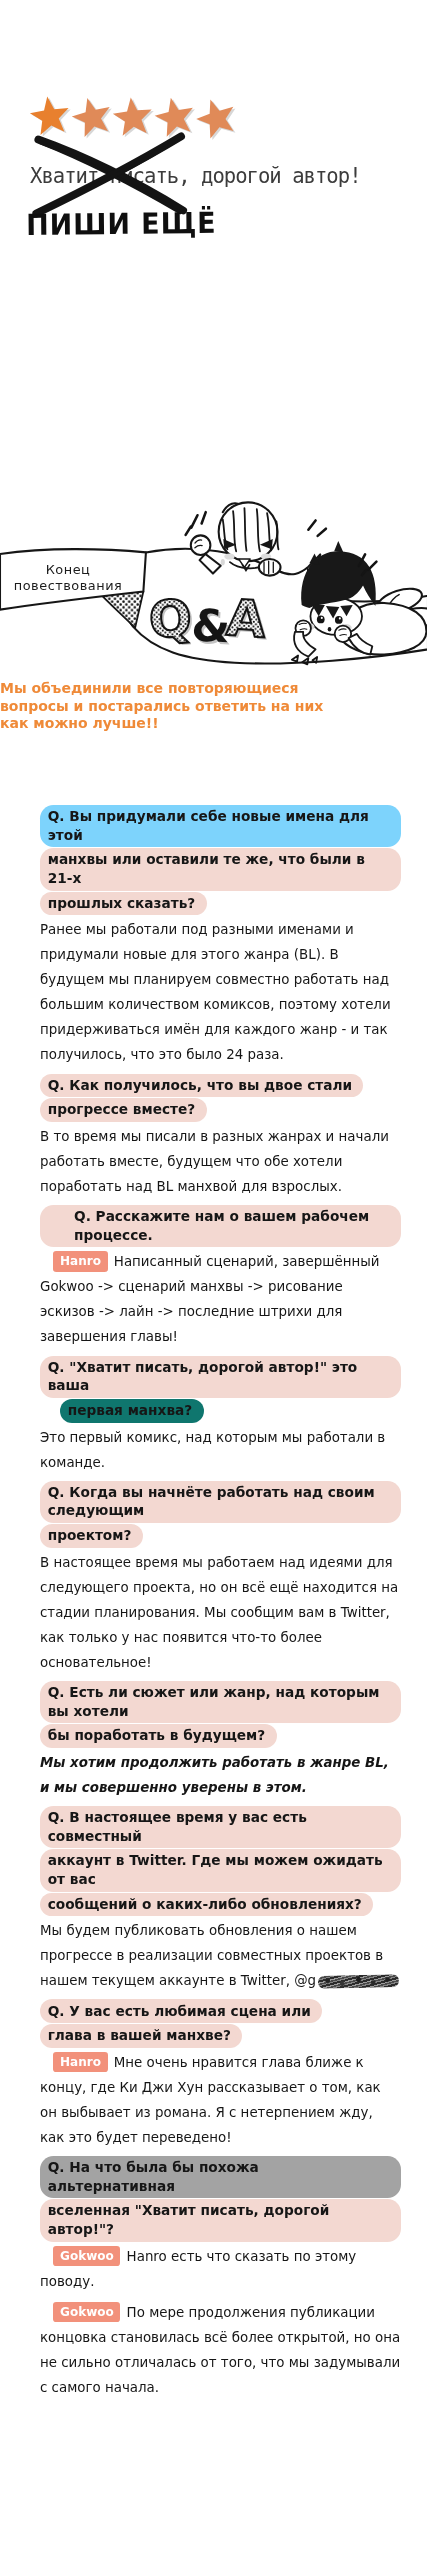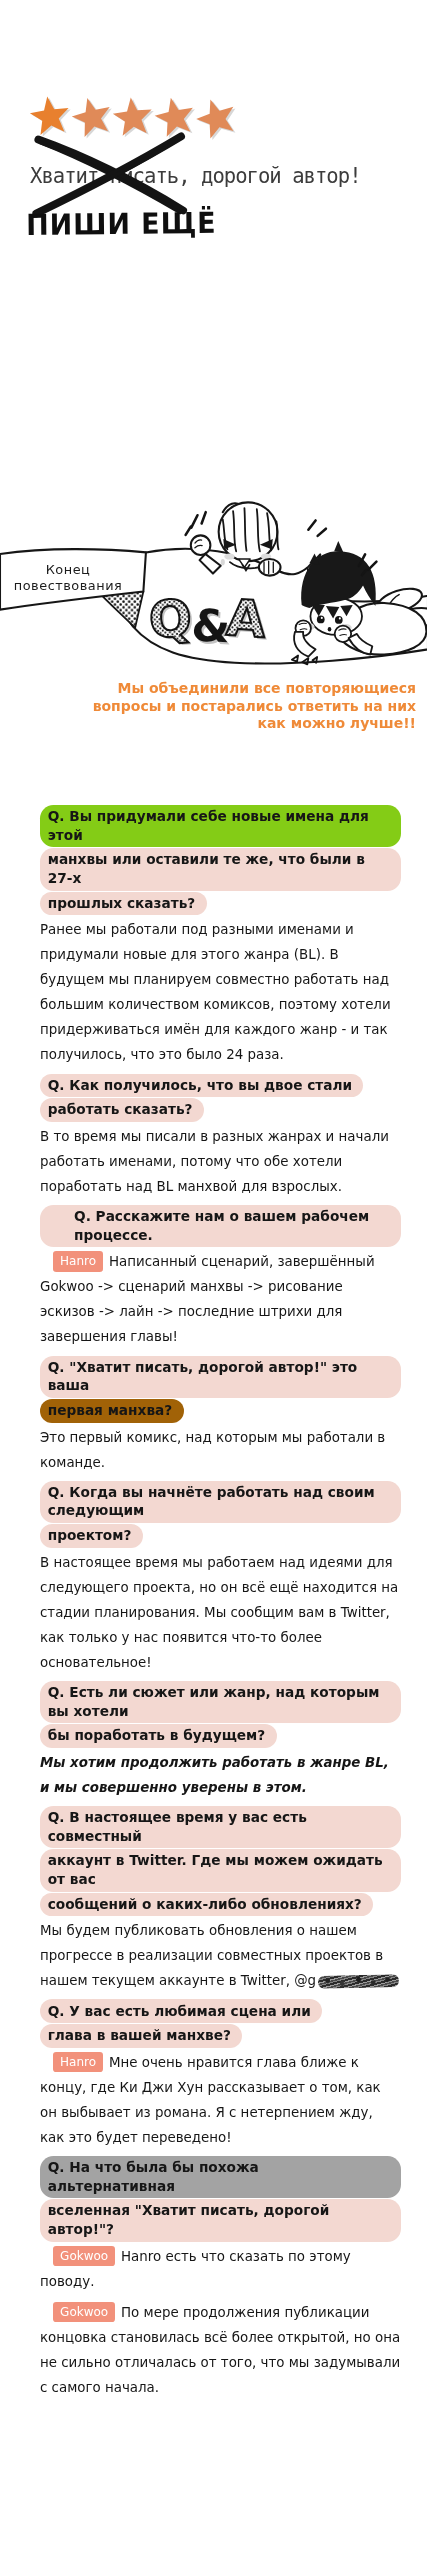--- a/index.html
+++ b/index.html
@@ -17,34 +17,34 @@
   #handwritten-note{
     position:absolute;left:26px;top:208px;white-space:nowrap;
     font-weight:bold;font-size:29px;color:#0f0f0f;letter-spacing:1px;
     transform:scaleX(.93) rotate(-.6deg);transform-origin:left top;
   }
   
   #banner-svg{position:absolute;left:0;top:478px;width:428px;height:189px;}
   .banner-label{font-family:"DejaVu Sans",sans-serif;letter-spacing:1px;fill:#1c1c1c;}
   
   #intro{
-    position:absolute;top:680px;left:0;width:416px;text-align:right;
+    position:absolute;top:680px;left:0;width:416px;text-align:left;
     font-weight:bold;font-size:14px;line-height:17.5px;
   }
   
   #qa-list{position:absolute;top:800px;left:0;width:428px;box-sizing:border-box;padding:0 27px 0 40px;}
   .q{margin:5.2px 0 2.1px;}
   .pill{
     display:table;padding:2.1px 11.3px 3.1px 7.7px;border-radius:13.4px;
     font-weight:bold;font-size:13.7px;line-height:18.5px;margin-bottom:1px;color:#161616;
   }
   .a{margin:2.1px 0 6.2px;font-size:13.4px;line-height:25px;color:#161616;}
   .a.bold{font-weight:bold;font-style:italic;}
   .badge{
-    display:inline-block;color:#fff;font-weight:normal;font-size:12px;line-height:12px;
+    display:inline-block;color:#fff;font-weight:bold;font-size:12px;line-height:12px;
     padding:4.1px 6.7px;border-radius:3.1px;margin:0 6.2px 0 13.4px;position:relative;top:-1px;
   }
   .scribble{
     display:inline-block;vertical-align:middle;width:81px;height:13.4px;border-radius:6.7px;margin-left:2.1px;
     background:
       radial-gradient(circle at 12% 40%, #222 0 2.1px, transparent 2.6px),
       radial-gradient(circle at 30% 65%, #333 0 2.1px, transparent 2.6px),
       radial-gradient(circle at 50% 35%, #1c1c1c 0 2.1px, transparent 2.6px),
       radial-gradient(circle at 68% 60%, #2a2a2a 0 2.1px, transparent 2.6px),
       radial-gradient(circle at 86% 40%, #202020 0 2.1px, transparent 2.6px),
@@ -206,37 +206,37 @@
 </svg>
 
 <div id="intro" style="color: rgb(239, 138, 56);">
   <div>Мы объединили все повторяющиеся</div>
   <div>вопросы и постарались ответить на них</div>
   <div>как можно лучше!!</div>
 </div>
 
 <div id="qa-list">
     <div class="q">
-      <span class="pill" style="background: #84cc16;">Q. Вы придумали себе новые имена для этой</span>
-      <span class="pill" style="background: rgb(243, 216, 209);">манхвы или оставили те же, что были в 27-х</span>
+      <span class="pill" style="background: #7dd3fc;">Q. Вы придумали себе новые имена для этой</span>
+      <span class="pill" style="background: rgb(243, 216, 209);">манхвы или оставили те же, что были в 21-х</span>
       <span class="pill" style="background: rgb(243, 216, 209);">прошлых сказать?</span>
     </div>
     <p class="a">Ранее мы работали под разными именами и придумали новые для этого жанра (BL). В будущем мы планируем совместно работать над большим количеством комиксов, поэтому хотели придерживаться имён для каждого жанр - и так получилось, что это было 24 раза.</p>
     <div class="q">
       <span class="pill" style="background: rgb(243, 216, 209);">Q. Как получилось, что вы двое стали</span>
-      <span class="pill" style="background: rgb(243, 216, 209);">работать сказать?</span>
-    </div>
-    <p class="a">В то время мы писали в разных жанрах и начали работать именами, потому что обе хотели поработать над BL манхвой для взрослых.</p>
+      <span class="pill" style="background: rgb(243, 216, 209);">прогрессе вместе?</span>
+    </div>
+    <p class="a">В то время мы писали в разных жанрах и начали работать вместе, будущем что обе хотели поработать над BL манхвой для взрослых.</p>
     <div class="q">
       <span class="pill" style="background: rgb(243, 216, 209); padding-left: 34px;">Q. Расскажите нам о вашем рабочем процессе.</span>
     </div>
     <p class="a"><span class="badge" style="background: rgb(242, 145, 123);">Hanro</span>Написанный сценарий, завершённый Gokwoo  -&gt; сценарий манхвы -&gt; рисование эскизов -&gt; лайн -&gt; последние штрихи для завершения главы!</p>
     <div class="q">
       <span class="pill" style="background: rgb(243, 216, 209);">Q. "Хватит писать, дорогой автор!" это ваша</span>
-      <span class="pill" style="background: #a16207;">первая манхва?</span>
+      <span class="pill" style="background: #0f766e; margin-left: 20px;">первая манхва?</span>
     </div>
     <p class="a">Это первый комикс, над которым мы работали в команде.</p>
     <div class="q">
       <span class="pill" style="background: rgb(243, 216, 209);">Q. Когда вы начнёте работать над своим следующим</span>
       <span class="pill" style="background: rgb(243, 216, 209);">проектом?</span>
     </div>
     <p class="a">В настоящее время мы работаем над идеями для следующего проекта, но он всё ещё находится на стадии планирования. Мы сообщим вам в Twitter, как только у нас появится что-то более основательное!</p>
     <div class="q">
       <span class="pill" style="background: rgb(243, 216, 209);">Q. Есть ли сюжет или жанр, над которым вы хотели</span>
       <span class="pill" style="background: rgb(243, 216, 209);">бы поработать в будущем?</span>

